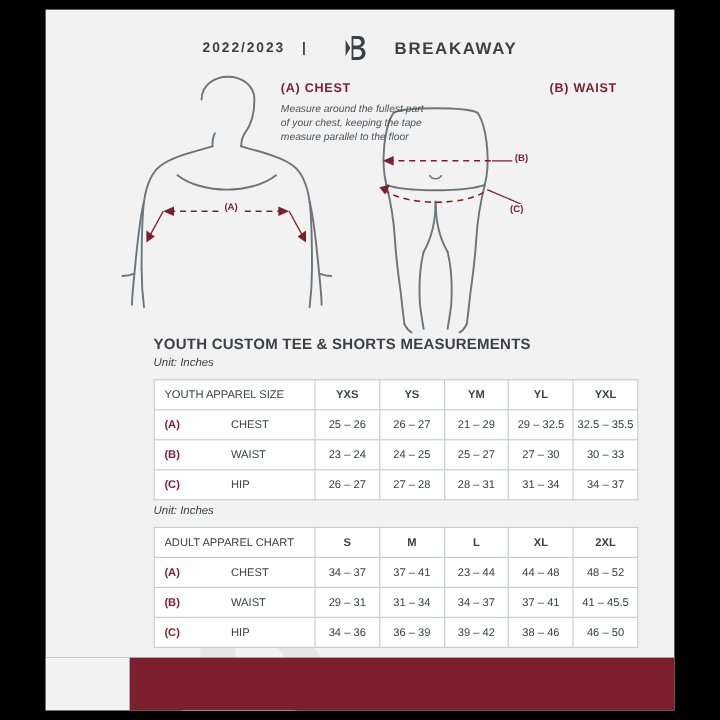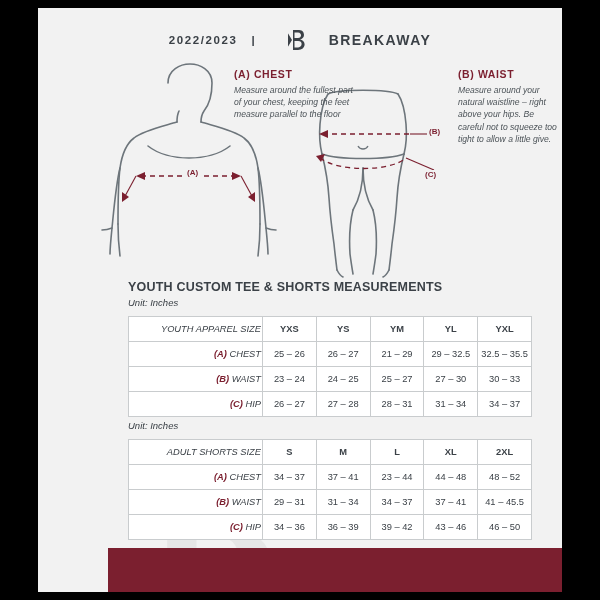--- a/index.html
+++ b/index.html
@@ -123,32 +123,31 @@
   }
   table.size td, table.size th {
     border: 1px solid #c9ccce;
     height: 22px;
     font-size: 9.3px;
     color: #3b4147;
     text-align: center;
     font-weight: normal;
   }
   table.size th.rowhead, table.size td.rowhead {
-    text-align: right;
+    text-align: left;
     padding-left: 8px;
     width: 124px;
-    font-style: italic;
   }
   table.size thead th {
     font-weight: bold;
     font-size: 9.3px;
   }
   table.size thead th.rowhead { font-weight: normal; }
   .rl { color: #7b1f2f; font-weight: bold; }
-  .rl-name { color: #3b4147; }
+  .rl-name { color: #3b4147; margin-left: 40px; }
   .footer-bar {
     position: absolute;
     left: 0;
     bottom: 0;
     width: 524px;
     height: 44px;
     background: #7b1f2f;
   }
   .footer-left {
     position: absolute;
@@ -241,26 +240,25 @@
       <path d="M368 100 L396 112" stroke="#7b1f2f" stroke-width="1.1" fill="none"></path>
       <path d="M320 88 C322 92 328 92 330 88" stroke="#6d757b" stroke-width="1.3" fill="none"></path>
     </svg>
 
     <div class="tag" style="left:147px; top:110px;">(A)</div>
     <div class="tag" style="left:389px; top:69px;">(B)</div>
     <div class="tag" style="left:385px; top:112px;">(C)</div>
 
     <div class="cb-chest">
       <div class="label-head">(A) CHEST</div>
-      <div class="label-body">Measure around the fullest part of your chest, keeping the feet measure parallel to the floor</div>
+      <div class="label-body">Measure around the fullest part of your chest, keeping the tape measure parallel to the floor</div>
     </div>
 
     <div class="cb-waist">
       <div class="label-head">(B) WAIST</div>
-      <div class="label-body">Measure around your natural waistline – right above your hips. Be careful not to squeeze too tight to allow a little give.</div>
     </div>
 
   </div>
 
   <div class="tbl-wrap" style="top:272px;">
     <div class="sec-title" style="width:404px;">YOUTH CUSTOM TEE &amp; SHORTS MEASUREMENTS</div>
     <div class="sec-sub" style="width:404px;">Unit: Inches</div>
     <table class="size" style="margin-top:8px;">
       <thead>
         <tr>
@@ -308,21 +306,21 @@
         </tr>
       </tbody>
     </table>
   </div>
 
   <div class="tbl-wrap" style="top:409px;">
     <div class="sec-sub" style="width:404px;">Unit: Inches</div>
     <table class="size" style="margin-top:8px;">
       <thead>
         <tr>
-          <th class="rowhead">ADULT SHORTS SIZE</th>
+          <th class="rowhead">ADULT APPAREL CHART</th>
           <th>S</th>
           <th>M</th>
           <th>L</th>
           <th>XL</th>
           <th>2XL</th>
         </tr>
       </thead>
       <tbody>
         <tr>
           <td class="rowhead">
@@ -347,21 +345,21 @@
           <td>41 – 45.5</td>
         </tr>
         <tr>
           <td class="rowhead">
             <span class="rl">(C)</span>
             <span class="rl-name">HIP</span>
           </td>
           <td>34 – 36</td>
           <td>36 – 39</td>
           <td>39 – 42</td>
-          <td>43 – 46</td>
+          <td>38 – 46</td>
           <td>46 – 50</td>
         </tr>
       </tbody>
     </table>
   </div>
 
   <div class="footer-bar"></div>
   <div class="footer-left"></div>
 
 </div>

